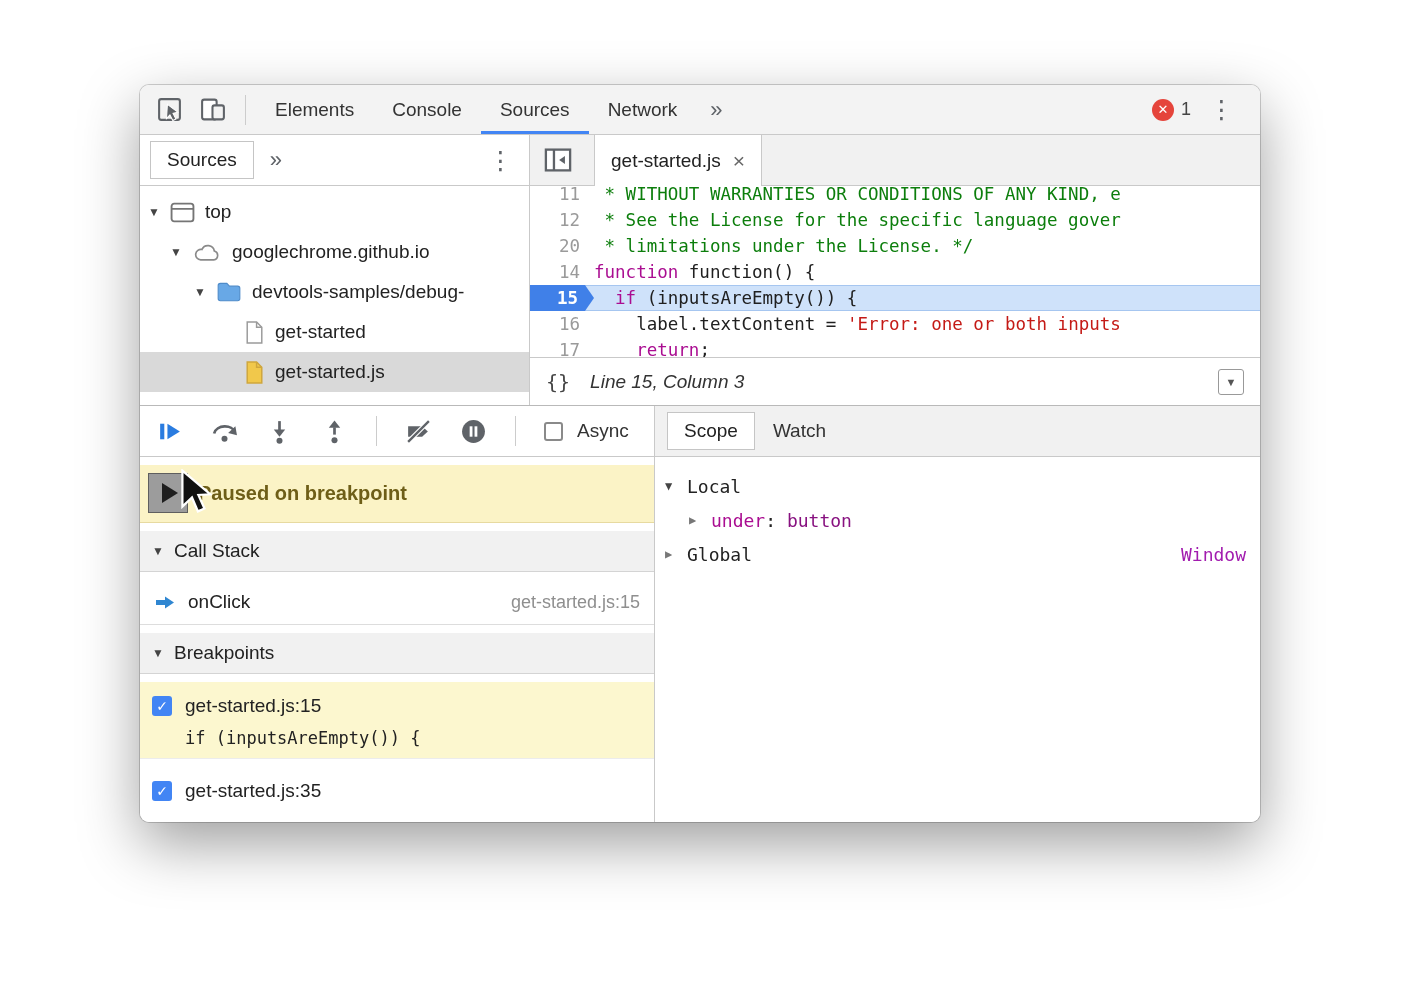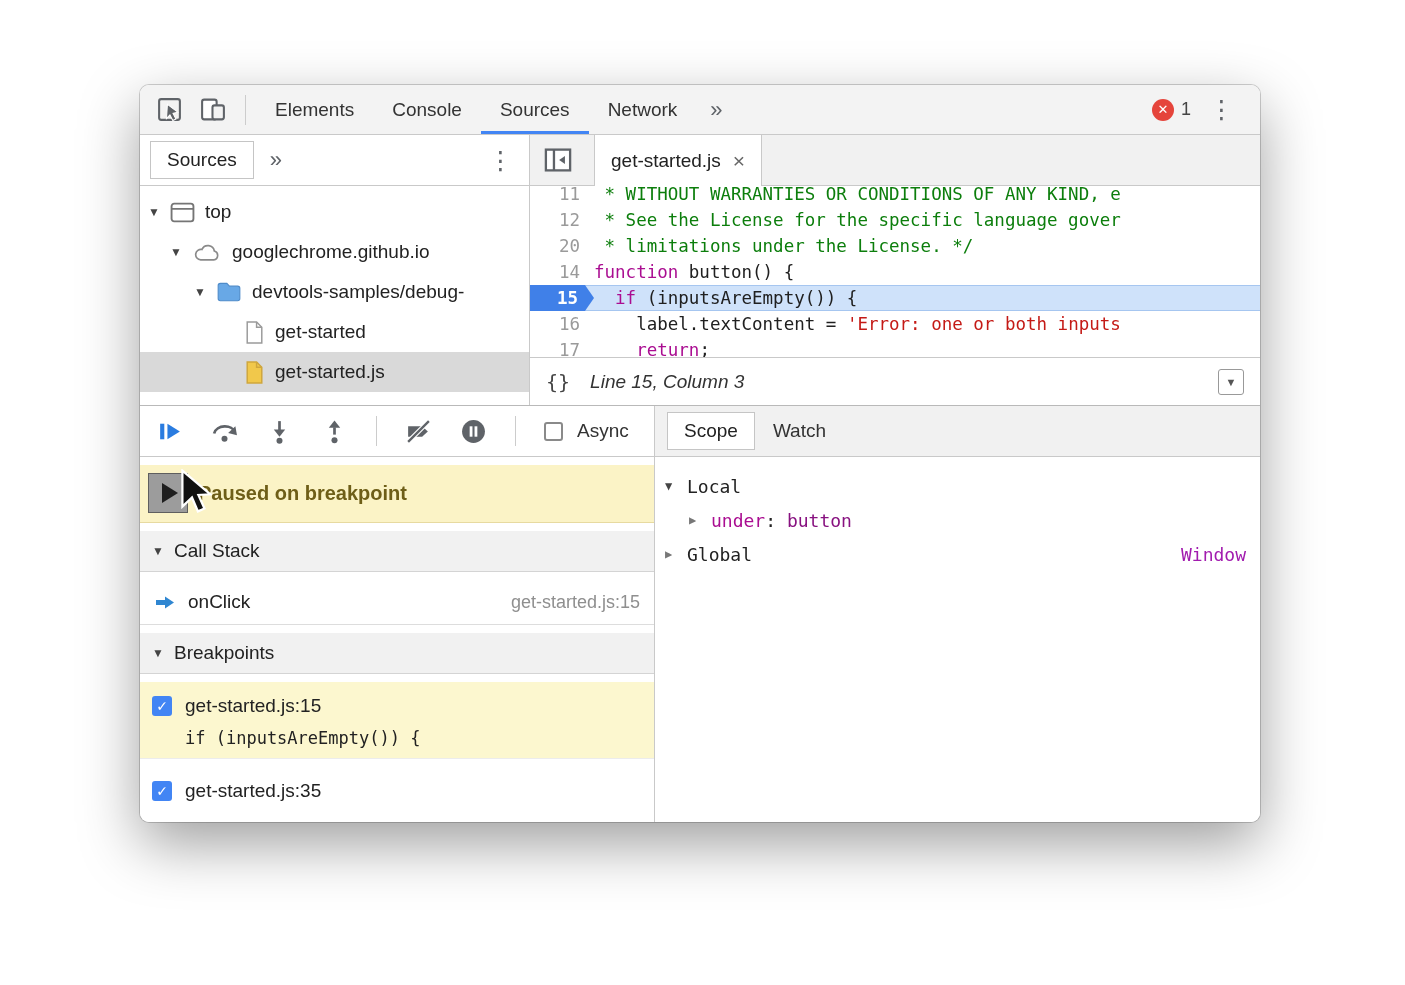--- a/index.html
+++ b/index.html
@@ -236,21 +236,21 @@
             <div class="code-line">
               <span class="ln">12</span>
               <span class="lt"><span class="tok-comment"> * See the License for the specific language gover</span></span>
             </div>
             <div class="code-line">
               <span class="ln">20</span>
               <span class="lt"><span class="tok-comment"> * limitations under the License. */</span></span>
             </div>
             <div class="code-line">
               <span class="ln">14</span>
-              <span class="lt"><span class="tok-keyword">function</span><span class="tok-plain"> button() {</span></span>
+              <span class="lt"><span class="tok-keyword">function</span><span class="tok-plain"> function() {</span></span>
             </div>
             <div class="code-line exec">
               <span class="ln">15</span>
               <span class="lt"><span class="tok-plain">  </span><span class="tok-keyword">if</span><span class="tok-plain"> (inputsAreEmpty()) {</span></span>
             </div>
             <div class="code-line">
               <span class="ln">16</span>
               <span class="lt"><span class="tok-plain">    label.textContent = </span><span class="tok-string">'Error: one or both inputs</span></span>
             </div>
             <div class="code-line">

